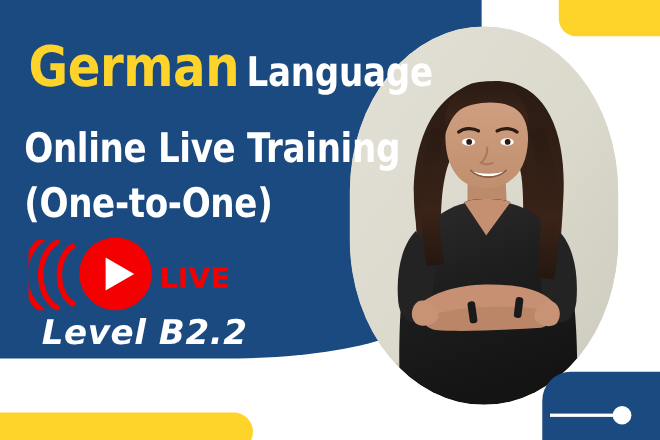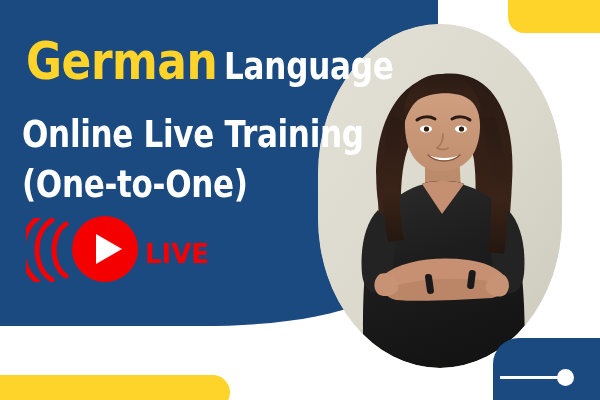--- a/index.html
+++ b/index.html
@@ -334,20 +334,21 @@
         <path d="M40,6 C24,16 24,48 40,58" stroke="#f50000" stroke-width="5" fill="none" stroke-linecap="round"></path>
         <path d="M26,2 C6,14 6,50 26,62" stroke="#f50000" stroke-width="5" fill="none" stroke-linecap="round"></path>
         <path d="M12,0 C-8,14 -8,50 12,64" stroke="#f50000" stroke-width="5" fill="none" stroke-linecap="round"></path>
       </svg>
     </div>
     <div class="live-circle"></div>
     <div class="live-play"></div>
     <div class="live-word">LIVE</div>
   </div>
 
+  <div class="level-line">Level B2.2</div>
 
   <div class="yellow-bottom-left"></div>
 
   <div class="navy-bottom-right"></div>
   <div class="navy-br-line"></div>
   <div class="navy-br-dot"></div>
 
 </div>
 
 </body></html>

